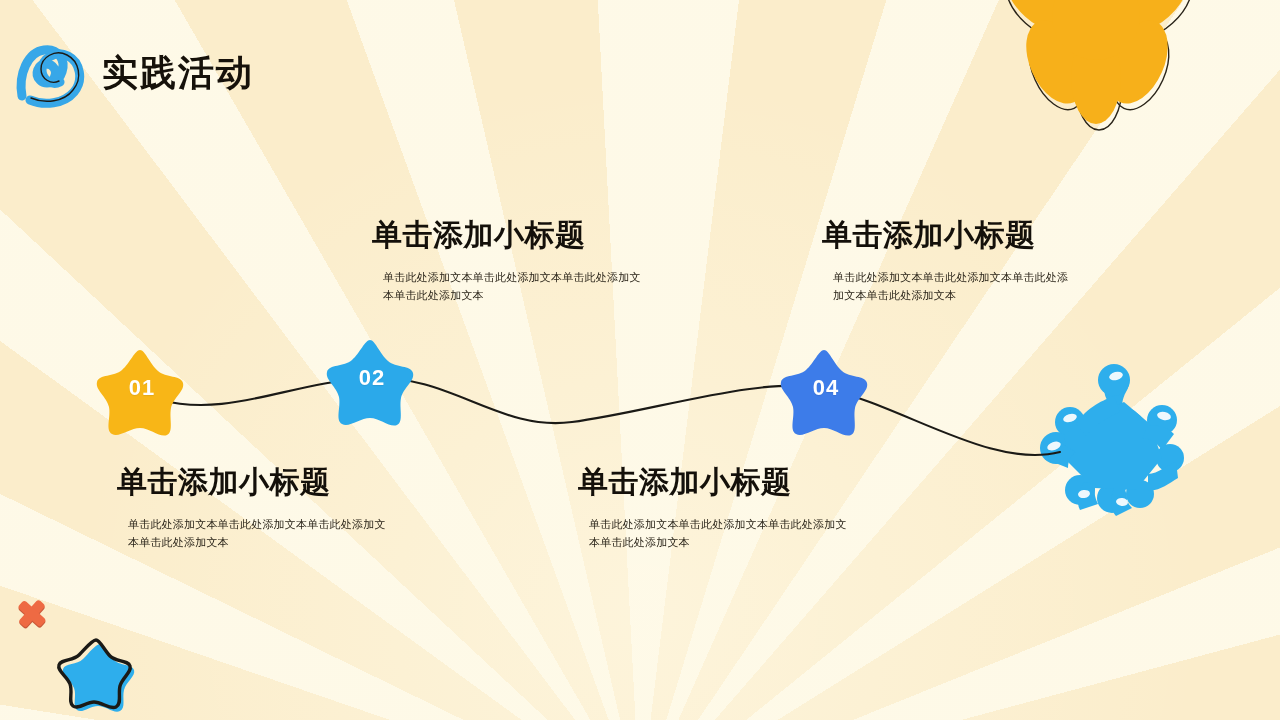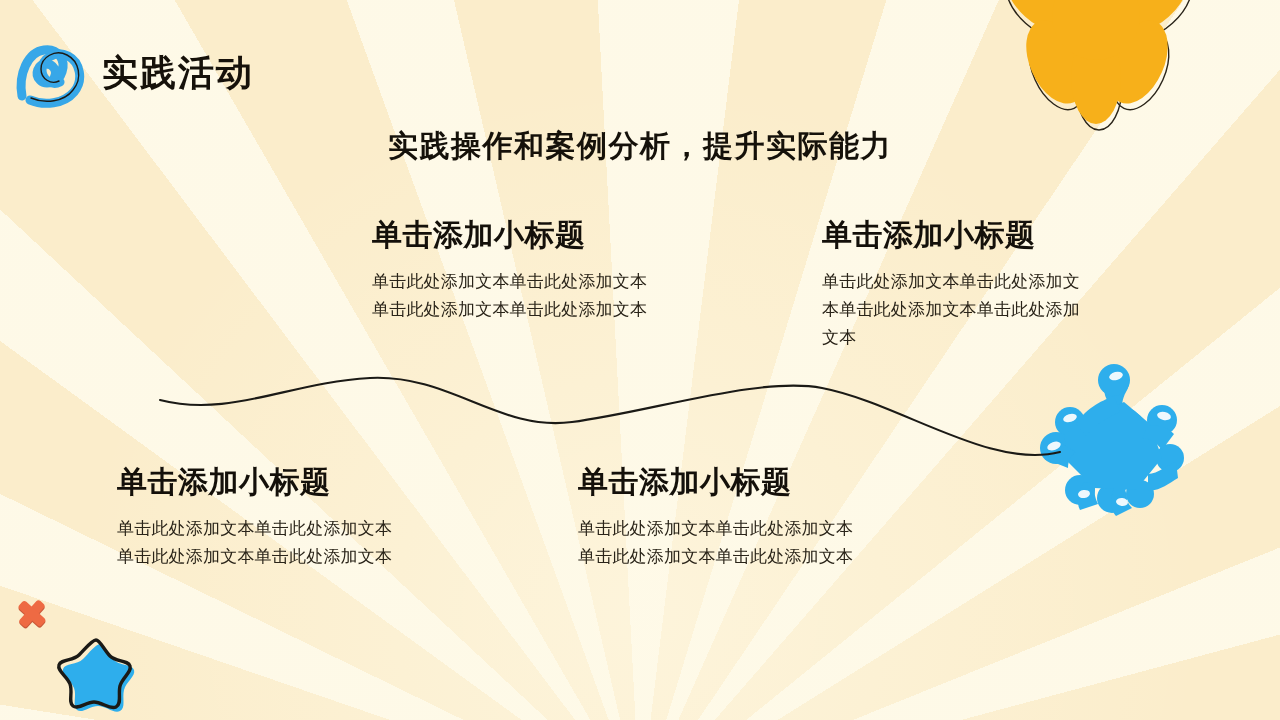--- a/index.html
+++ b/index.html
@@ -81,24 +81,24 @@
   .block { position: absolute; }
   .block .b-title {
     font-size: 30px;
     font-weight: 700;
     color: #14100a;
     letter-spacing: .5px;
     margin: 0 0 12px 0;
     white-space: nowrap;
   }
   .block .b-body {
-    font-size: 17px;
+    font-size: 11px;
     line-height: 1.65;
     color: #2a2419;
-    margin: 0;
+    margin: 11px;
     letter-spacing: .2px;
   }
   #block-1 { left: 117px; top: 462px; width: 290px; }
   #block-2 { left: 372px; top: 215px; width: 285px; }
   #block-3 { left: 578px; top: 462px; width: 285px; }
   #block-4 { left: 822px; top: 215px; width: 265px; }
 
   
   .connector { position: absolute; left: 0; top: 0; width: 1280px; height: 720px; pointer-events: none; }
 
@@ -227,33 +227,56 @@
       <path d="M8 58 C4 36 14 14 30 12 C44 10 52 22 48 34 C45 44 32 48 26 42
                C20 36 24 26 32 26 C40 26 44 34 40 40" fill="none" stroke="#37a7e8" stroke-width="9" stroke-linecap="round"></path>
       <path d="M16 62 C30 68 50 66 60 54 C70 42 66 24 54 18 C42 12 28 20 28 32
                C28 42 38 48 46 44" fill="none" stroke="#37a7e8" stroke-width="9" stroke-linecap="round"></path>
       <path d="M17 60 C31 66 50 64 59 52 C69 40 65 23 53 17 C41 11 27 19 27 31
                C27 41 37 47 45 43" fill="none" stroke="#1b1a16" stroke-width="1.4" stroke-linecap="round"></path>
     </svg>
     <div class="brand-title">实践活动</div>
   </div>
 
-  <div class="headline">实践操作和案例分析，提升实际能力</div>
 
   <svg class="connector">
     <path d="M160 400
              C 230 418 290 382 370 378
              C 450 374 500 432 572 422
              C 650 412 760 376 822 388
              C 900 403 990 470 1060 452" fill="none" stroke="#1b1a16" stroke-width="2.1" stroke-linecap="round"></path>
   </svg>
 
-
-
-
+  <div class="marker" id="marker-01">
+    <svg viewBox="0 0 104 100" width="104" height="100">
+      <path d="M52 6 C57 6 62 20 70 27 C78 34 93 31 95 39 C97 47 85 54 83 64
+               C81 74 86 88 79 91 C72 94 62 84 52 84 C42 84 31 94 24 90
+               C17 86 23 73 21 63 C19 53 7 46 9 38 C11 30 26 33 34 26 C42 19 47 6 52 6 Z" fill="#f8b617"></path>
+    </svg>
+    <div class="num">01</div>
+  </div>
+
+  <div class="marker" id="marker-02">
+    <svg viewBox="0 0 104 100" width="104" height="100">
+      <path d="M52 6 C57 6 62 20 70 27 C78 34 93 31 95 39 C97 47 85 54 83 64
+               C81 74 86 88 79 91 C72 94 62 84 52 84 C42 84 31 94 24 90
+               C17 86 23 73 21 63 C19 53 7 46 9 38 C11 30 26 33 34 26 C42 19 47 6 52 6 Z" fill="#2ba9ea"></path>
+    </svg>
+    <div class="num">02</div>
+  </div>
+
+
+  <div class="marker" id="marker-04">
+    <svg viewBox="0 0 104 100" width="104" height="100">
+      <path d="M52 6 C57 6 62 20 70 27 C78 34 93 31 95 39 C97 47 85 54 83 64
+               C81 74 86 88 79 91 C72 94 62 84 52 84 C42 84 31 94 24 90
+               C17 86 23 73 21 63 C19 53 7 46 9 38 C11 30 26 33 34 26 C42 19 47 6 52 6 Z" fill="#3d7ce9"></path>
+    </svg>
+    <div class="num">04</div>
+  </div>
 
   <div class="block" id="block-1">
     <p class="b-title">单击添加小标题</p>
     <p class="b-body">单击此处添加文本单击此处添加文本单击此处添加文本单击此处添加文本</p>
   </div>
 
   <div class="block" id="block-2">
     <p class="b-title">单击添加小标题</p>
     <p class="b-body">单击此处添加文本单击此处添加文本单击此处添加文本单击此处添加文本</p>
   </div>

